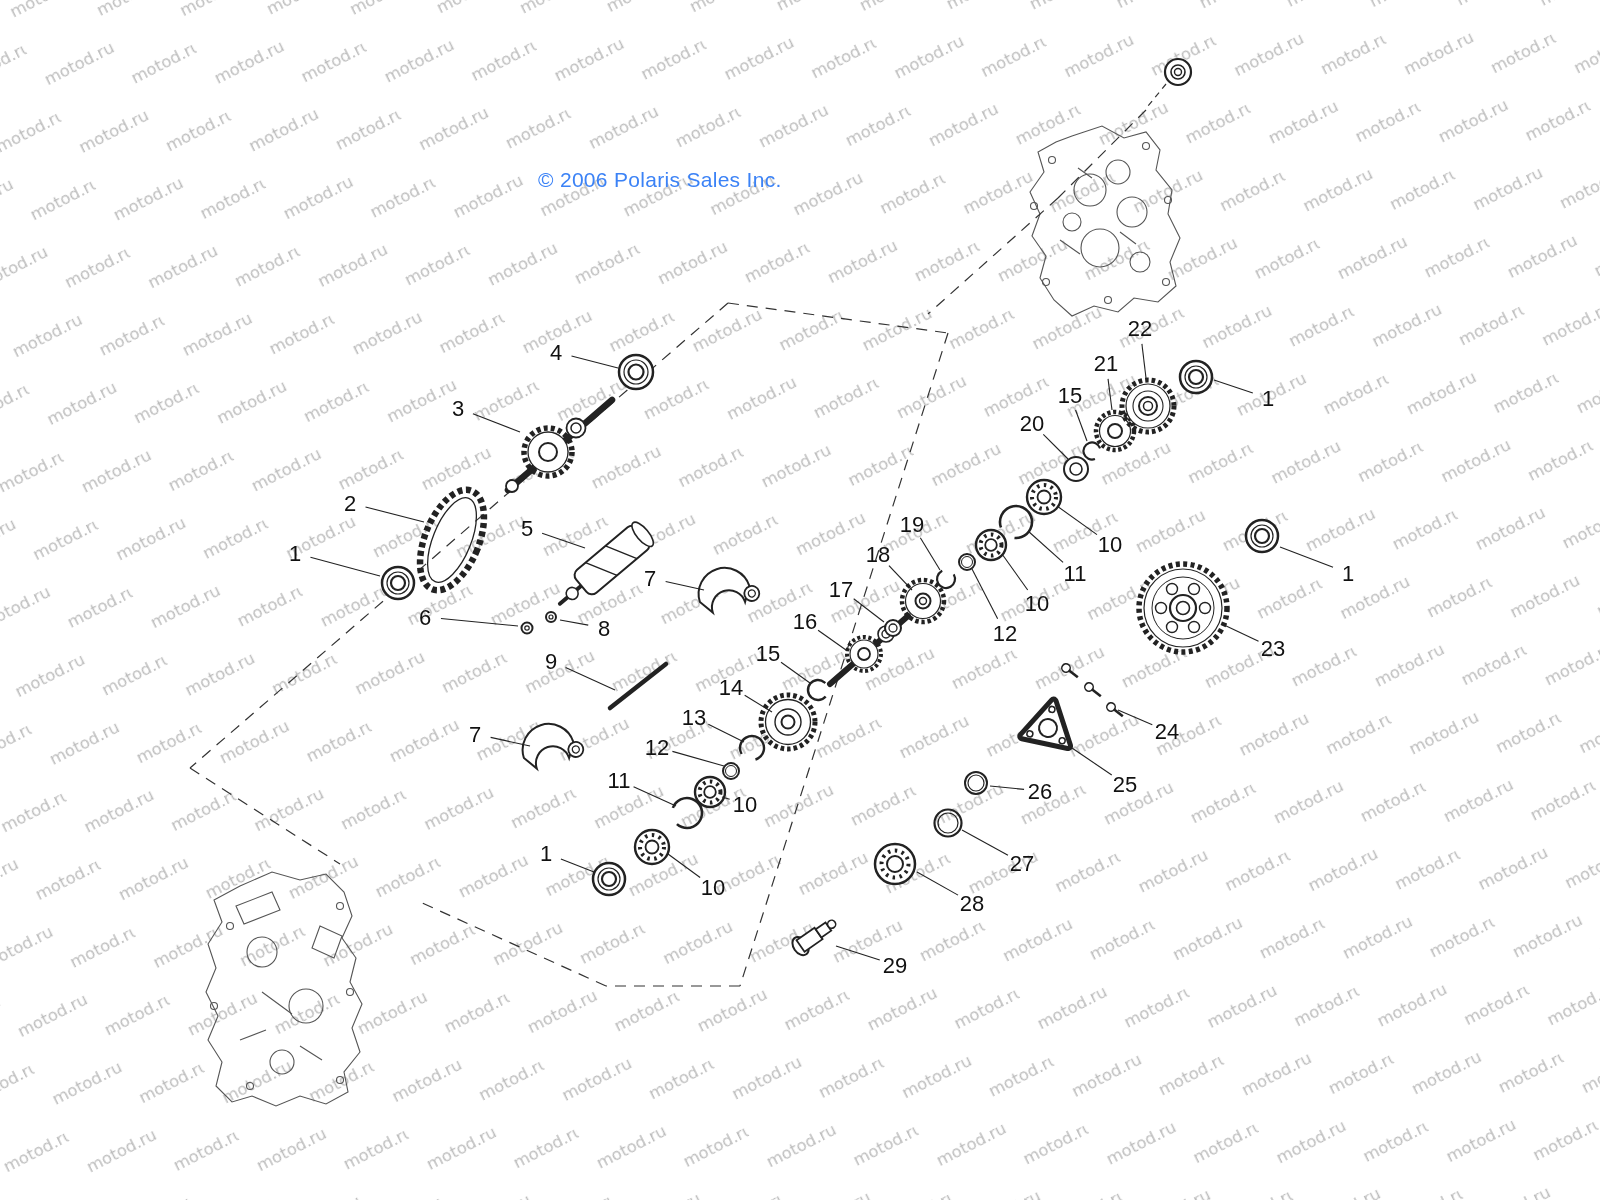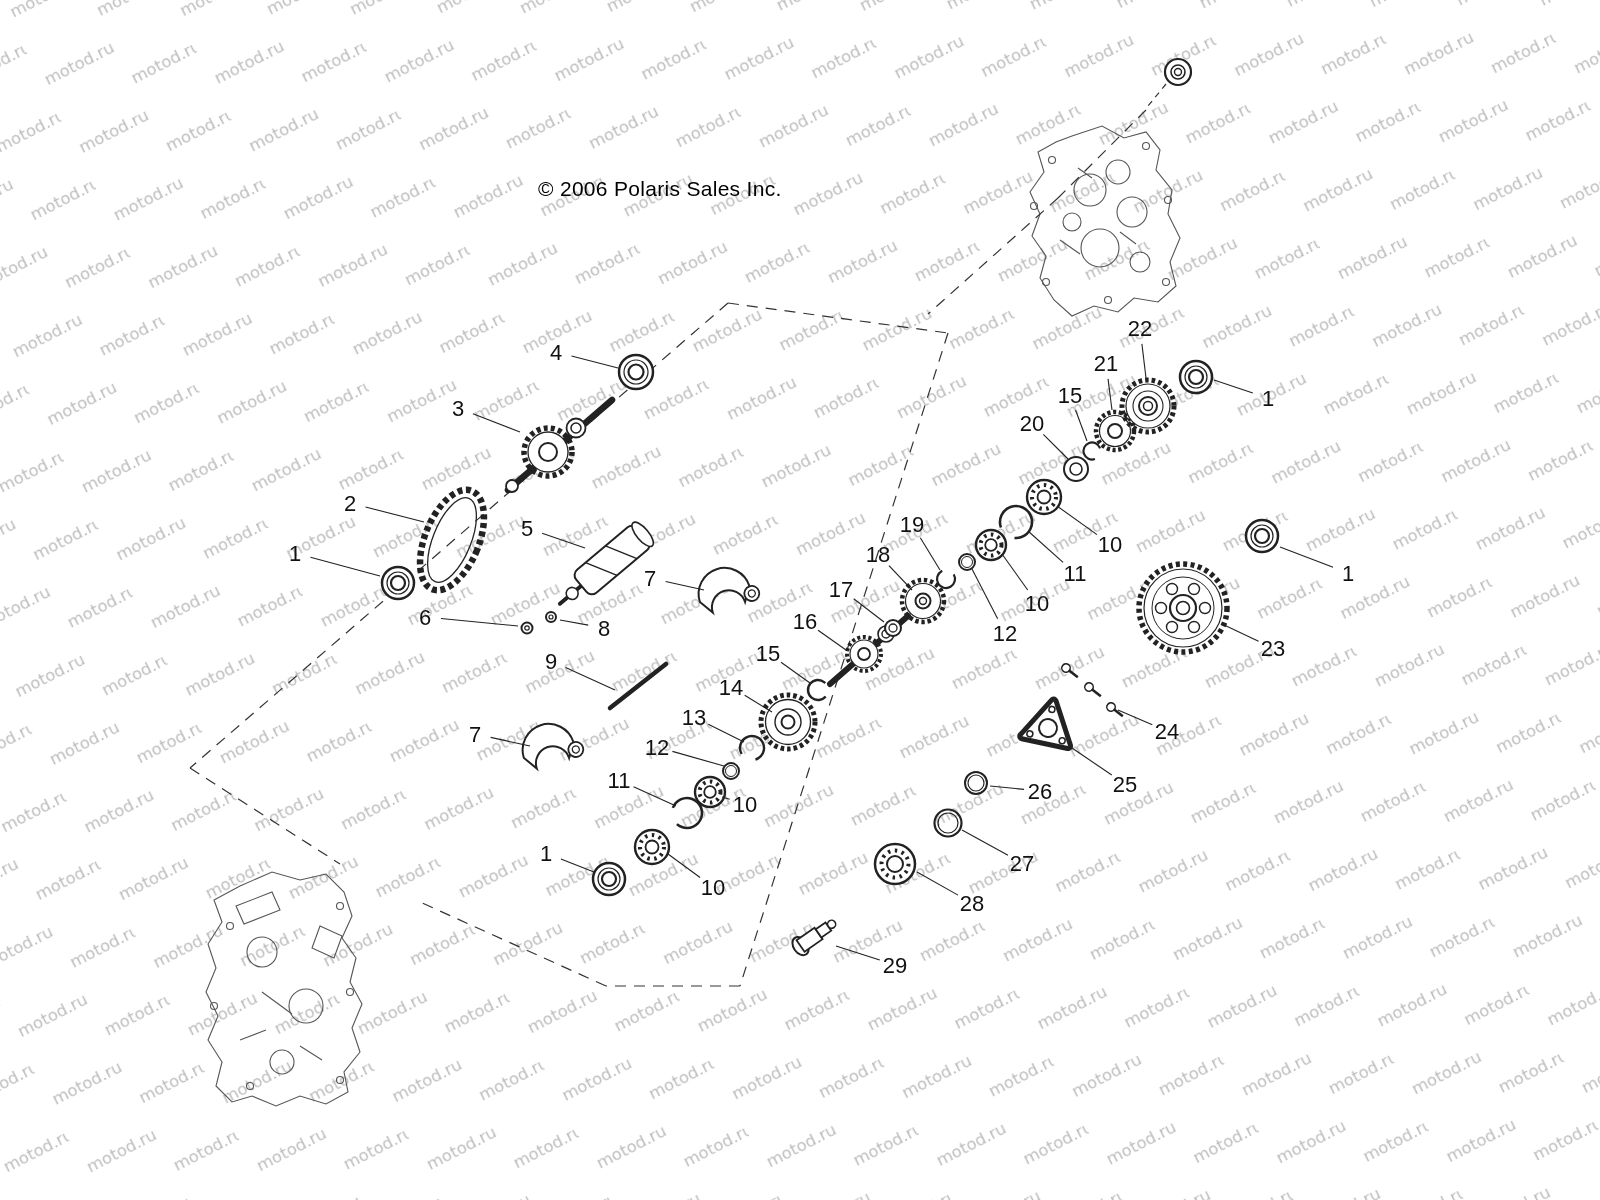--- a/index.html
+++ b/index.html
@@ -1,21 +1,21 @@
 <!DOCTYPE html>
 <html><head>
 <meta charset="utf-8">
 <style>
   html,body{margin:0;padding:0;background:#e9e9e9;}
   .page{
     position:relative;width:1600px;height:1200px;background:#ffffff;
     overflow:hidden;font-family:"Liberation Sans",sans-serif;margin:0 auto;
   }
   .copyright{
-    position:absolute;left:538px;top:177px;font-size:21px;color:#000000;
+    position:absolute;left:538px;top:168px;font-size:21px;color:#3b82f6;
     letter-spacing:.3px;white-space:nowrap;z-index:3;
   }
   svg.scene{position:absolute;left:0;top:0;z-index:1;}
   .callout-text{font-family:"Liberation Sans",sans-serif;font-size:22px;fill:#111;text-anchor:middle;}
   .leader{stroke:#222;stroke-width:1.1;fill:none;}
   .housing{stroke:#555;stroke-width:1.1;fill:none;}
   .construct{stroke:#333;stroke-width:1.2;fill:none;stroke-dasharray:11 8;}
   .part{stroke:#222;fill:none;}
 </style>
 </head>

